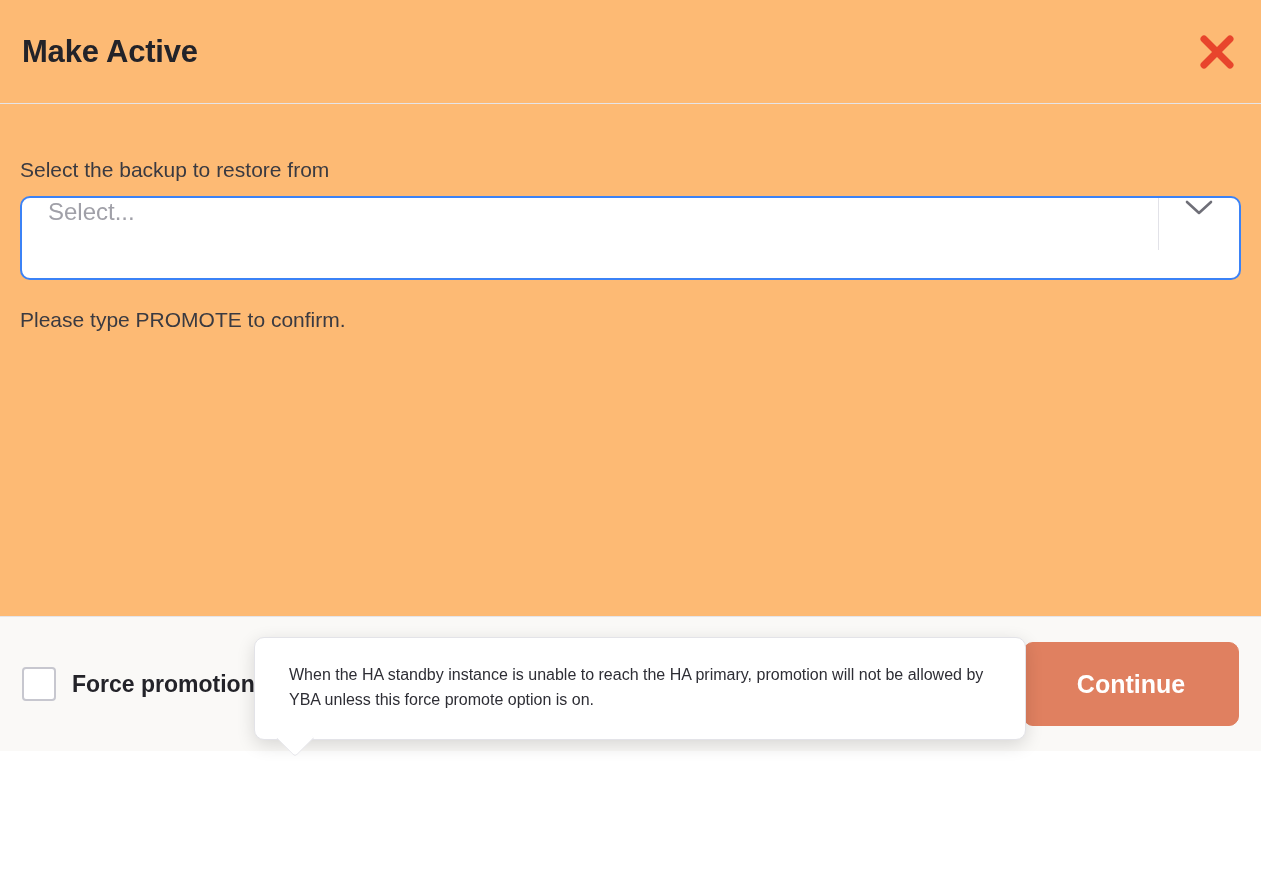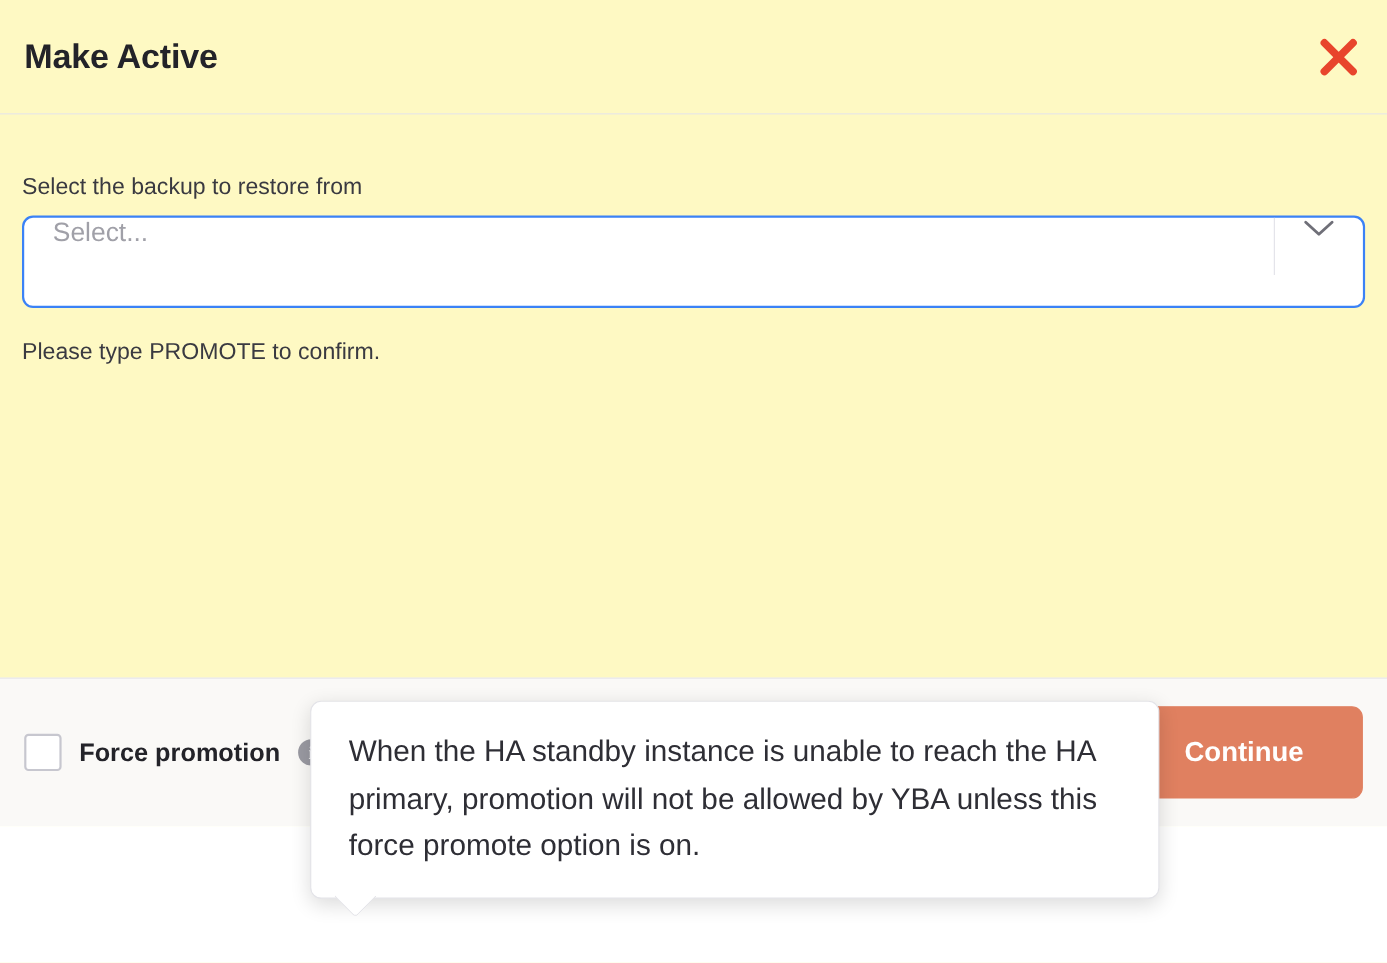--- a/index.html
+++ b/index.html
@@ -10,21 +10,21 @@
     height: 875px;
     background: #ffffff;
     font-family: "Liberation Sans", sans-serif;
     overflow: hidden;
   }
 
   .modal {
     position: relative;
     width: 1261px;
     height: 751px;
-    background: #fef9c3;
+    background: #fdba74;
     display: flex;
     flex-direction: column;
   }
 
   
   .modal-header {
     height: 104px;
     flex: 0 0 104px;
     border-bottom: 1px solid #e5e5e9;
     display: flex;
@@ -118,29 +118,29 @@
     font-family: "Liberation Sans", sans-serif;
     color: #3a3a41;
     padding: 0 26px;
     outline: none;
   }
   .text-input::placeholder { color: #b6b6bd; }
 
   
   .tooltip {
     position: absolute;
-    left: 282px;
+    left: 254px;
     top: 533px;
     width: 772px;
     background: #ffffff;
     border: 1px solid #e3e3e8;
     border-radius: 10px;
     box-shadow: 0 5px 18px rgba(0,0,0,0.14);
     padding: 24px 32px 26px 34px;
-    font-size: 27px;
+    font-size: 16px;
     line-height: 1.58;
     color: #2e2e35;
     z-index: 20;
   }
   .tooltip::after {
     content: "";
     position: absolute;
     left: 28px;
     bottom: -14px;
     width: 26px;

